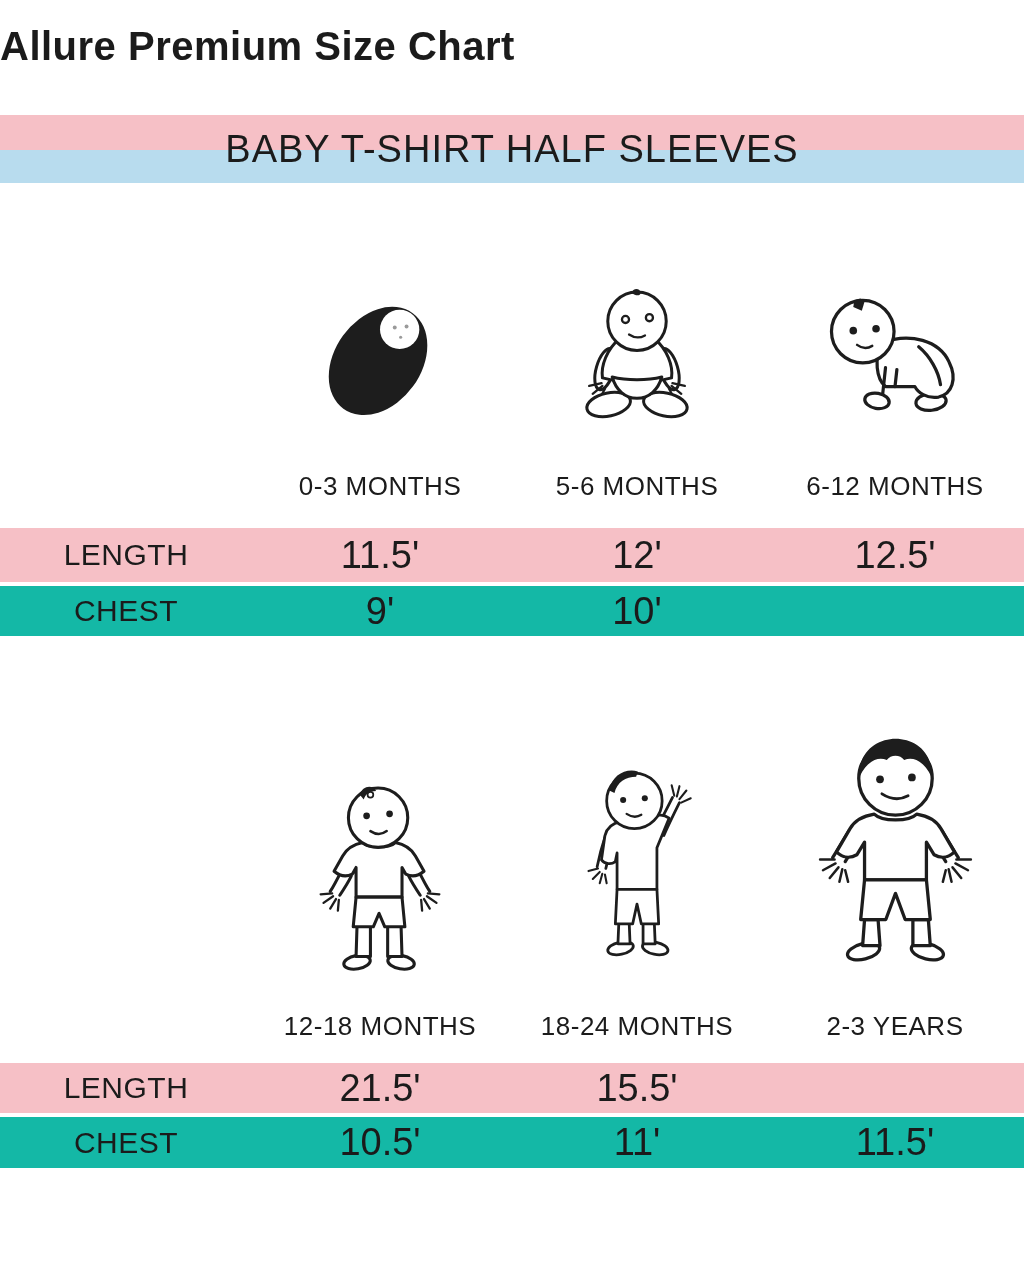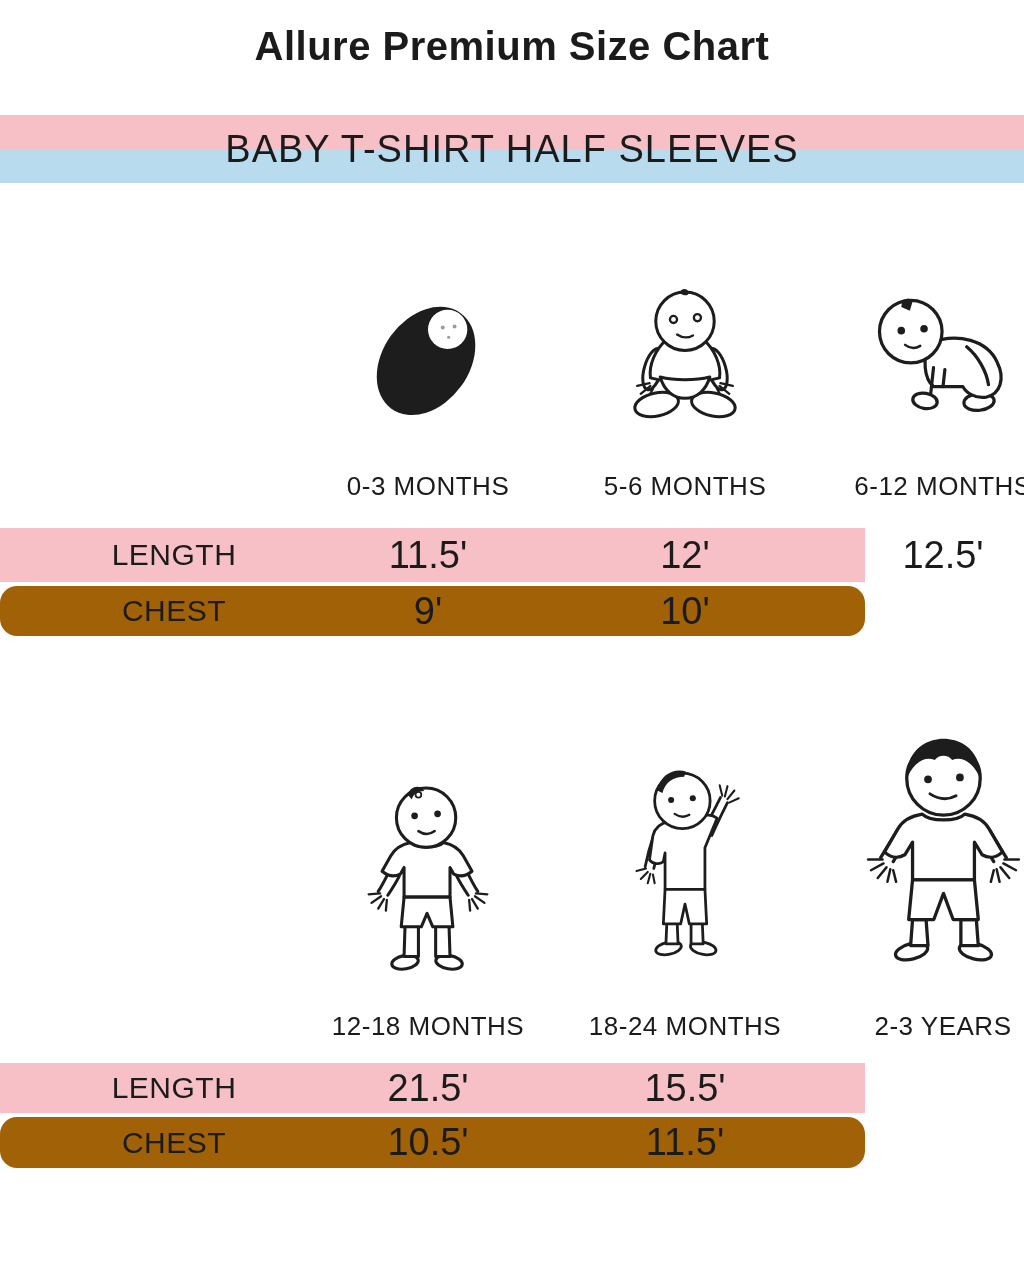--- a/index.html
+++ b/index.html
@@ -9,57 +9,55 @@
     position: relative;
     width: 1024px;
     height: 1279px;
     background: #ffffff;
     overflow: hidden;
   }
   .title {
     position: absolute;
     top: 24px; left: 0;
     width: 1024px;
-    text-align: center;
     font-size: 40px;
     font-weight: 700;
     letter-spacing: 0.5px;
   }
   .band { position: absolute; left: 0; width: 1024px; }
   .band-pink { top: 115px; height: 35px; background: #f6c0c6; }
   .band-blue { top: 150px; height: 33px; background: #b8dcee; }
   .subtitle {
     position: absolute;
     top: 115px; left: 0;
     width: 1024px; height: 88px;
     line-height: 68px;
     text-align: center;
     font-size: 38px;
     font-weight: 400;
     letter-spacing: 1px;
   }
   .grid-row {
     position: absolute;
     left: 0;
-    width: 865px;
+    width: 1024px;
     display: grid;
     grid-template-columns: 252px 256px 258px 258px;
-    padding-left: 48px;
   }
   .cell { display: flex; align-items: center; justify-content: center; }
   .icons-row-1 { top: 282px; height: 142px; }
   .icons-row-2 { top: 732px; height: 240px; }
   .icons-row .cell { align-items: flex-end; }
   .headers-row-1 { top: 466px; height: 40px; }
   .headers-row-2 { top: 1006px; height: 40px; }
   .col-header { font-size: 26px; font-weight: 400; letter-spacing: 0.5px; }
   .data-row .row-label { font-size: 30px; letter-spacing: 0.5px; }
   .data-row .value { font-size: 38px; }
   .row-pink { background: #f6c0c6; }
-  .row-blue { background: #a16207; border-radius: 17px; }
+  .row-blue { background: #14b8a6; }
   .row-pink-1 { top: 528px; height: 54px; }
   .row-blue-1 { top: 586px; height: 50px; }
   .row-pink-2 { top: 1063px; height: 50px; }
   .row-blue-2 { top: 1117px; height: 51px; }
   .icon-crawl { margin-bottom: 8px; }
   .icon-wave { margin-bottom: 6px; }
   .icon-kid { margin-bottom: 12px; }
   svg { display: block; }
 </style>
 </head>
@@ -224,16 +222,17 @@
 
   <div class="grid-row data-row row-pink row-pink-2">
     <div class="cell row-label">LENGTH</div>
     <div class="cell value">21.5'</div>
     <div class="cell value">15.5'</div>
   </div>
 
   <div class="grid-row data-row row-blue row-blue-2">
     <div class="cell row-label">CHEST</div>
     <div class="cell value">10.5'</div>
+    <div class="cell value">11'</div>
     <div class="cell value">11.5'</div>
   </div>
 
 </div>
 
 </body></html>

